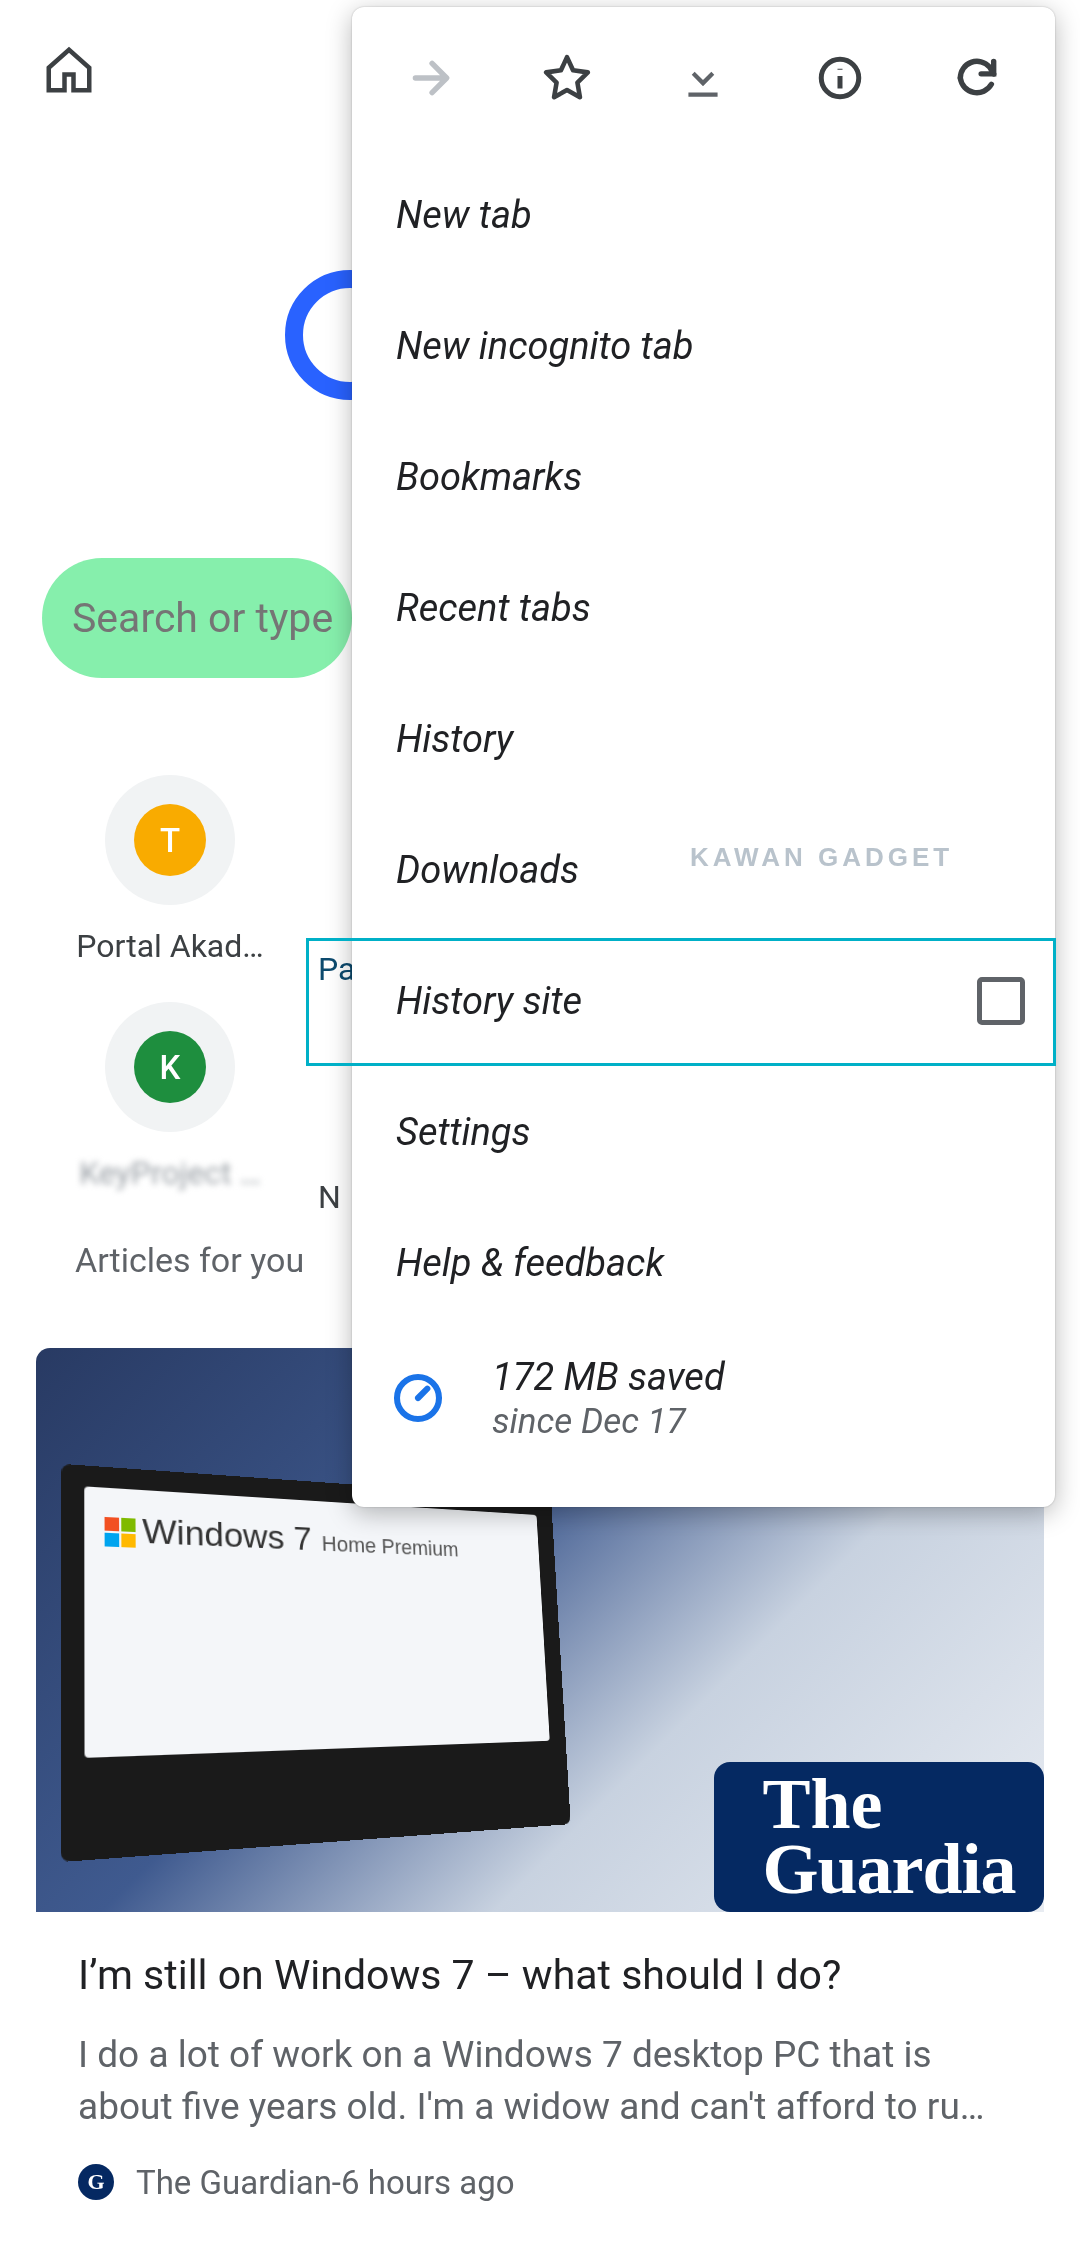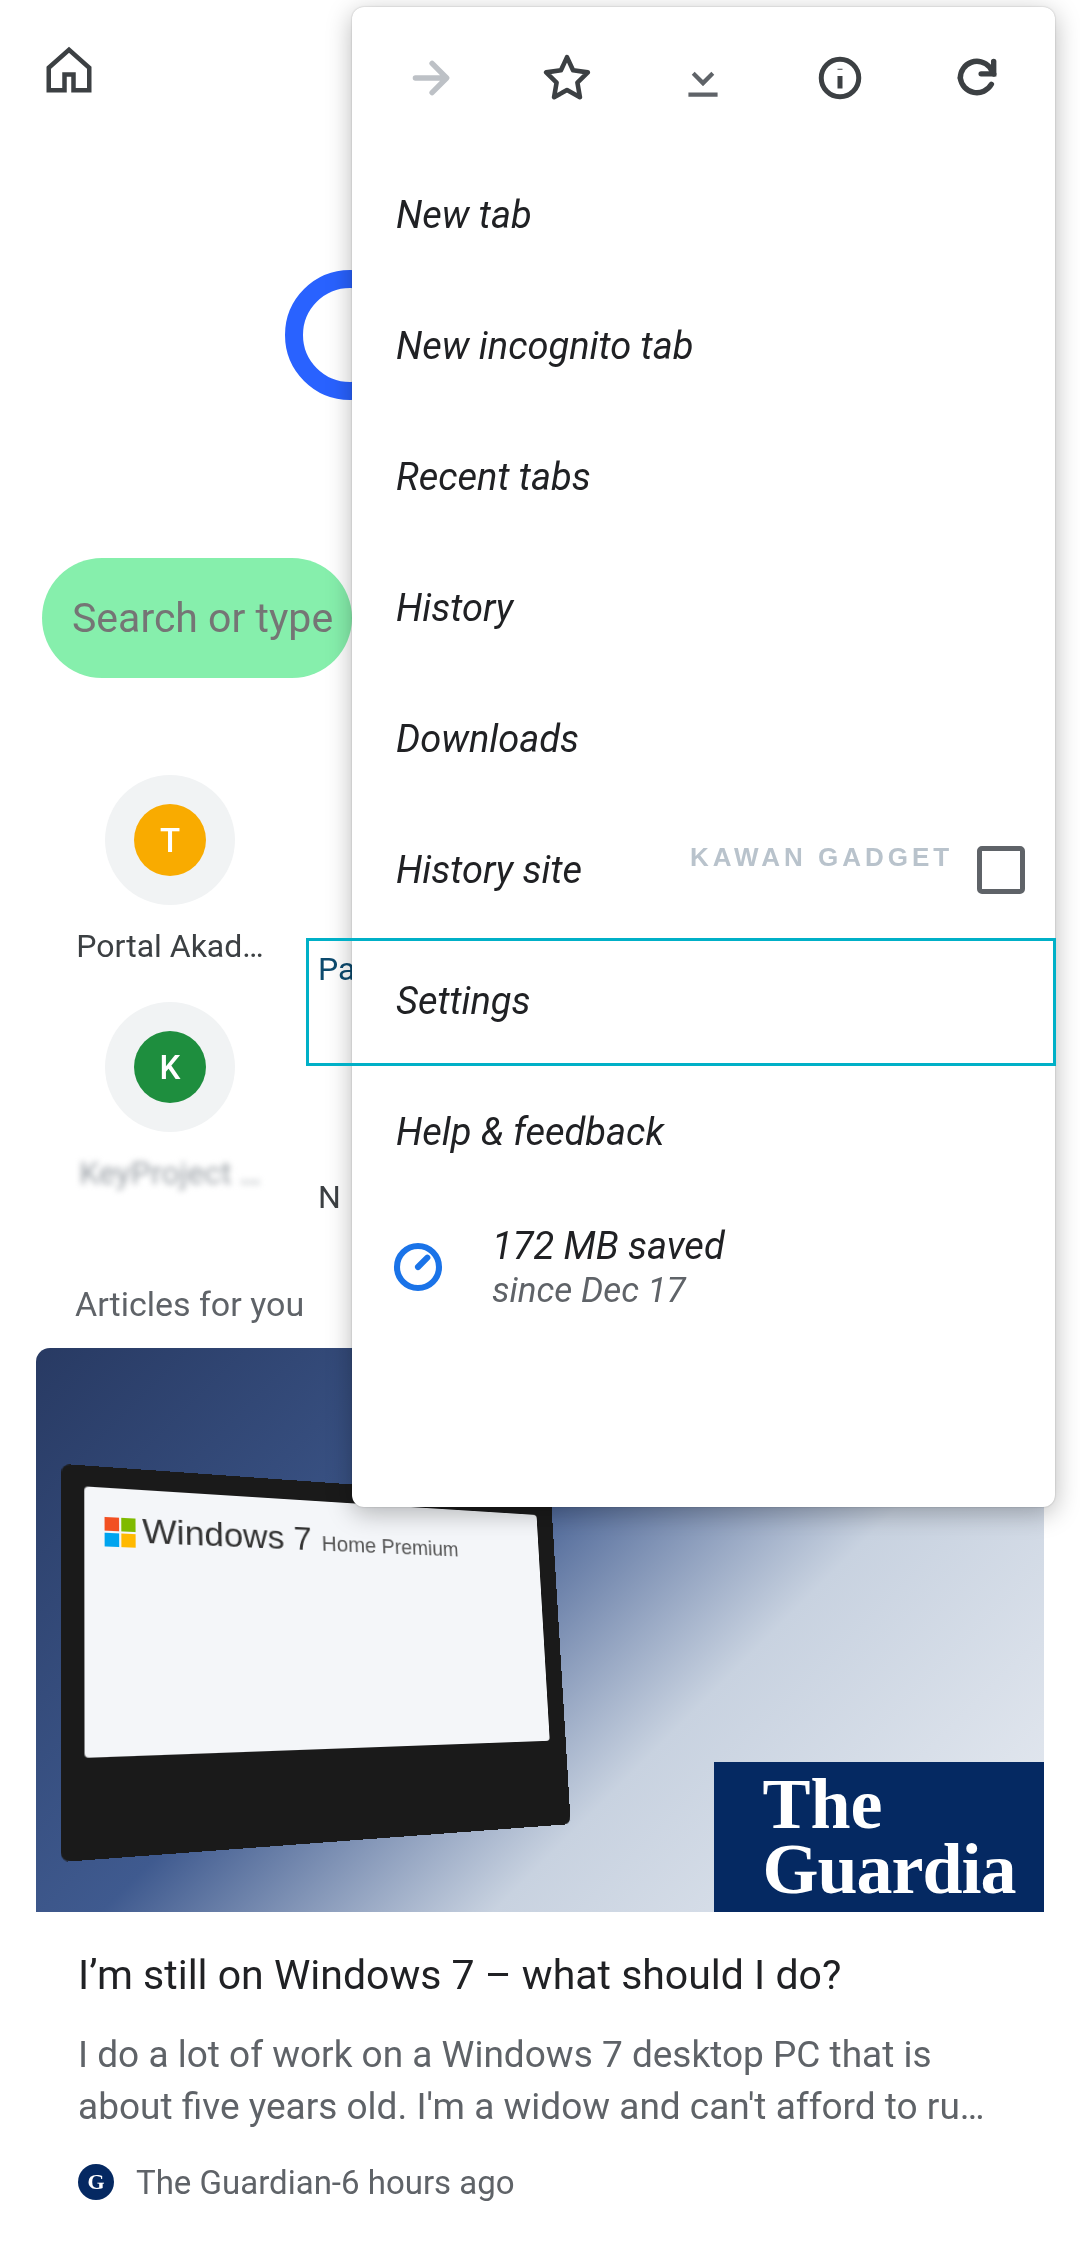--- a/index.html
+++ b/index.html
@@ -23,36 +23,36 @@
   .sc-inner { width:72px; height:72px; border-radius:50%; display:flex; align-items:center; justify-content:center; font-size:33px; font-weight:500; color:#ffffff; }
   .sc-label { margin-top:22px; font-size:32px; color:#3c4043; overflow:hidden; white-space:nowrap; text-overflow:ellipsis; }
   .sc1 { left:40px; top:775px; }
   .sc1 .sc-inner { background:#f9ab00; }
   .sc2 { left:40px; top:1002px; }
   .sc2 .sc-inner { background:#1e8e3e; }
   .sc2 .sc-label { color:#9aa0a6; filter:blur(3px); }
   .sc1b { position:absolute; left:318px; top:950px; font-size:32px; color:#0c4a6e; }
   .sc2b { position:absolute; left:318px; top:1178px; font-size:32px; color:#3c4043; }
 
-  .section-h { position:absolute; left:75px; top:1284px; font-size:34px; color:#5f6368; }
+  .section-h { position:absolute; left:75px; top:1240px; font-size:34px; color:#5f6368; }
 
   
   .article { position:absolute; left:36px; top:1348px; width:1008px; border-radius:14px; overflow:hidden; box-shadow:none; border:1px solid #e8eaed; border-left:none; border-right:none; border-bottom:none; border-top:none; }
   .article-img { width:1008px; height:564px; position:relative; background:linear-gradient(135deg,#283a63 0%,#3f5a8f 40%,#c8d2e0 65%,#e8ecf2 100%); }
   .laptop { position:absolute; left:40px; top:130px; width:520px; height:360px; background:#1a1a1a; transform:perspective(800px) rotateY(18deg) rotateX(6deg); border-radius:8px; }
   .screen { position:absolute; left:20px; top:20px; right:20px; height:250px; background:#f4f6f9; border-radius:4px; padding:20px 18px; }
   .winlabel { font-family:"Segoe UI",sans-serif; font-size:34px; color:#333; }
   .winlabel .seven { font-weight:300; letter-spacing:1px; }
   .winlabel .hp { font-size:22px; font-weight:300; color:#555; }
   .winlogo { display:inline-block; width:28px; height:28px; margin-right:6px; vertical-align:middle; background:
      linear-gradient(#f25022,#f25022) 0 0/13px 13px no-repeat,
      linear-gradient(#7fba00,#7fba00) 15px 0/13px 13px no-repeat,
      linear-gradient(#00a4ef,#00a4ef) 0 15px/13px 13px no-repeat,
      linear-gradient(#ffb900,#ffb900) 15px 15px/13px 13px no-repeat; }
-  .news-logo { position:absolute; right:0; bottom:0; width:330px; height:150px; background:#052962; color:#ffffff; display:flex; align-items:center; justify-content:center; font-family:Georgia,"Times New Roman",serif; font-weight:700; font-size:72px; overflow:hidden; padding-left:20px; }
+  .news-logo { position:absolute; right:0; bottom:0; width:330px; height:150px; background:#052962; color:#ffffff; display:flex; align-items:center; justify-content:center; font-family:Georgia,"Times New Roman",serif; font-weight:700; font-size:72px; overflow:hidden; padding-left:20px;border-radius:16px; }
   .article-body { background:#ffffff; padding:36px 42px 30px; }
   .a-title { font-size:41px; color:#202124; line-height:1.35; }
   .a-snippet { margin-top:26px; font-size:37px; color:#5f6368; line-height:1.4; }
   .a-meta { margin-top:30px; font-size:33px; color:#5f6368; display:flex; align-items:center; }
   .src-icon { width:36px; height:36px; border-radius:50%; background:#052962; color:#fff; display:inline-flex; align-items:center; justify-content:center; font-weight:700; font-size:22px; margin-right:22px; font-family:Georgia,serif; }
 
   
   .menu { position:absolute; left:352px; top:7px; width:703px; height:1500px; background:#ffffff; border-radius:12px; box-shadow:0 6px 26px rgba(0,0,0,0.28),0 0 2px rgba(0,0,0,0.25); overflow:hidden;font-style:italic; }
   .menu-icons { height:142px; display:flex; align-items:center; justify-content:space-around; padding:0 10px; }
   .menu-icons .mi { width:88px; height:88px; display:flex; align-items:center; justify-content:center; }
@@ -164,20 +164,23 @@
             <path d="M4 12a8 8 0 0 0 14.9 3"></path>
           </svg>
       </span>
     </div>
     <div class="menu-list">
       <div class="menu-item">
           <span>New tab</span>
         </div>
       <div class="menu-item">
           <span>New incognito tab</span>
+        </div>
+      <div class="menu-item">
+          <span>Bookmarks</span>
         </div>
       <div class="menu-item">
           <span>Recent tabs</span>
         </div>
       <div class="menu-item">
           <span>History</span>
         </div>
       <div class="menu-item">
           <span>Downloads</span>
         </div>

